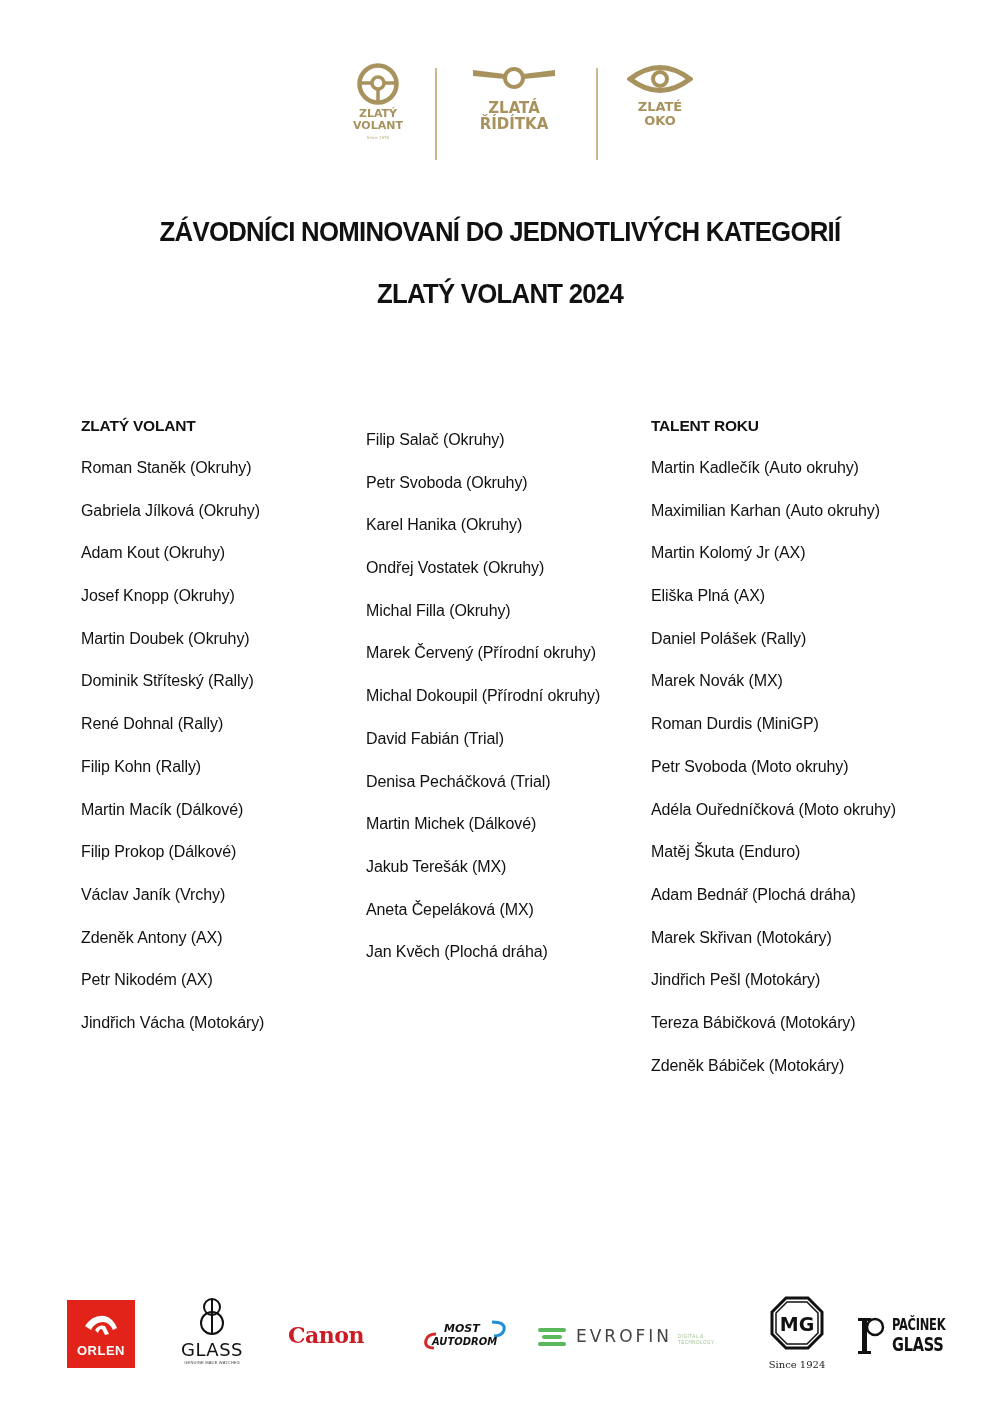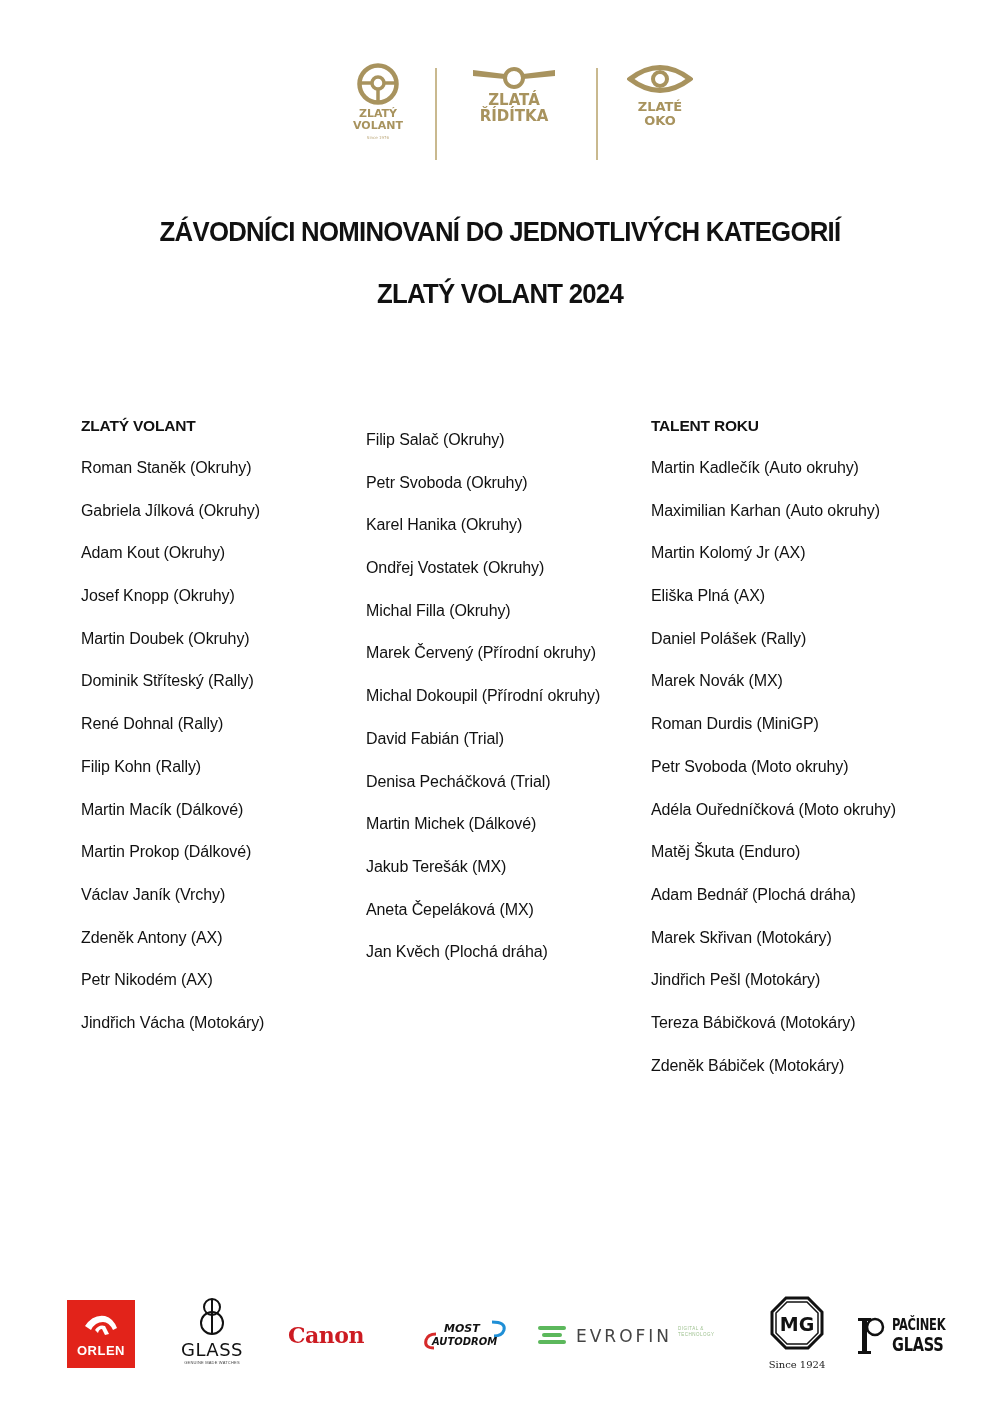--- a/index.html
+++ b/index.html
@@ -8,21 +8,21 @@
   .header-logos { position: absolute; top: 62px; left: 16px; width: 1000px; height: 100px; }
   .logo-block { position: absolute; top: 0; text-align: center; color: #a8935e; font-family: "DejaVu Sans", sans-serif; font-weight: bold; }
   .logo-zv { left: 330px; width: 64px; }
   .logo-zr { left: 448px; width: 100px; }
   .logo-zo { left: 606px; width: 76px; }
   .logo-divider { position: absolute; top: 6px; width: 2px; height: 92px; background: #c9b98f; }
   .div1 { left: 419px; }
   .div2 { left: 580px; }
   .zv-text { font-size: 11px; line-height: 12px; margin-top: 2px; }
   .zv-since { font-size: 4px; color: #bda97c; margin-top: 3px; font-weight: normal; }
-  .zr-text { font-size: 15px; line-height: 16px; }
+  .zr-text { font-size: 15px; line-height: 16px; margin-top: 8px; }
   .zo-text { font-size: 13px; line-height: 14px; margin-top: 4px; }
 
   .title { position: absolute; left: 0; width: 1000px; text-align: center; font-family: "Liberation Sans Narrow", "Liberation Sans", sans-serif; font-weight: bold; font-size: 28px; letter-spacing: -0.8px; color: #111; transform: scaleX(0.92); }
   .title-1 { top: 216px; }
   .title-2 { top: 278px; }
 
   .columns { position: absolute; top: 412px; left: 0; width: 1000px; }
   .col { position: absolute; top: 0; width: 290px; }
   .col-1 { left: 81px; }
   .col-2 { left: 366px; }
@@ -35,21 +35,21 @@
   .sp { position: absolute; }
   .orlen { left: 67px; top: 4px; width: 68px; height: 68px; background: #e2231a; color: #fff; font-weight: bold; font-size: 13px; text-align: center; }
   .orlen-mark { position: absolute; left: 16px; top: 12px; width: 36px; height: 26px; }
   .orlen-label { position: absolute; bottom: 10px; left: 0; width: 100%; font-family: Liberation Sans, sans-serif; letter-spacing: 0.5px; }
   .robot { left: 170px; top: 0; width: 84px; text-align: center; }
   .robot-mark { width: 28px; height: 40px; margin: 0 auto; }
   .robot-label { font-family: "DejaVu Sans", sans-serif; font-size: 18px; letter-spacing: 0.5px; line-height: 20px; color: #111; }
   .robot-sub { font-size: 4px; color: #444; letter-spacing: 0.2px; }
   .canon { left: 288px; top: 26px; color: #cc1b22; font-family: "DejaVu Serif", serif; font-weight: bold; font-size: 22px; letter-spacing: -0.5px; }
   .most { left: 422px; top: 22px; width: 86px; height: 34px; }
-  .evrofin { left: 538px; top: 30px; height: 20px; display: flex; align-items: flex-start; }
+  .evrofin { left: 538px; top: 30px; height: 20px; display: flex; align-items: flex-end; }
   .evrofin-mark { width: 28px; height: 18px; position: relative; margin-right: 10px; }
   .evrofin-mark span { position: absolute; left: 0; width: 28px; height: 4px; border-radius: 3px; background: #5cb85c; }
   .evrofin-name { font-family: "DejaVu Sans", sans-serif; font-size: 17px; letter-spacing: 3px; color: #444; font-weight: normal; }
   .evrofin-tag { font-size: 4.5px; color: #9bbf8c; letter-spacing: 0.5px; line-height: 6px; margin-left: 6px; }
   .mg { left: 768px; top: 0; width: 58px; text-align: center; }
   .mg-badge { width: 54px; height: 54px; margin: 0 auto; }
   .mg-since { font-family: "DejaVu Serif", serif; font-size: 10px; color: #222; margin-top: 5px; }
   .pacinek { left: 858px; top: 18px; display: flex; align-items: center; }
   .pacinek-mark { width: 28px; height: 42px; }
   .pacinek-name { font-family: "DejaVu Sans Condensed", "DejaVu Sans", sans-serif; font-weight: bold; color: #111; font-size: 15px; line-height: 17px; margin-left: 6px; transform: scaleX(0.85); transform-origin: left; letter-spacing: -0.3px; }
@@ -99,21 +99,21 @@
     <div class="col-items">
       <div class="col-item">Roman Staněk (Okruhy)</div>
       <div class="col-item">Gabriela Jílková (Okruhy)</div>
       <div class="col-item">Adam Kout (Okruhy)</div>
       <div class="col-item">Josef Knopp (Okruhy)</div>
       <div class="col-item">Martin Doubek (Okruhy)</div>
       <div class="col-item">Dominik Stříteský (Rally)</div>
       <div class="col-item">René Dohnal (Rally)</div>
       <div class="col-item">Filip Kohn (Rally)</div>
       <div class="col-item">Martin Macík (Dálkové)</div>
-      <div class="col-item">Martin Prokop (Dálkové)</div>
+      <div class="col-item">Filip Prokop (Dálkové)</div>
       <div class="col-item">Václav Janík (Vrchy)</div>
       <div class="col-item">Zdeněk Antony (AX)</div>
       <div class="col-item">Petr Nikodém (AX)</div>
       <div class="col-item">Jindřich Vácha (Motokáry)</div>
     </div>
   </div>
   <div class="col col-2">
     <div class="col-items">
       <div class="col-item">Filip Salač (Okruhy)</div>
       <div class="col-item">Petr Svoboda (Okruhy)</div>

